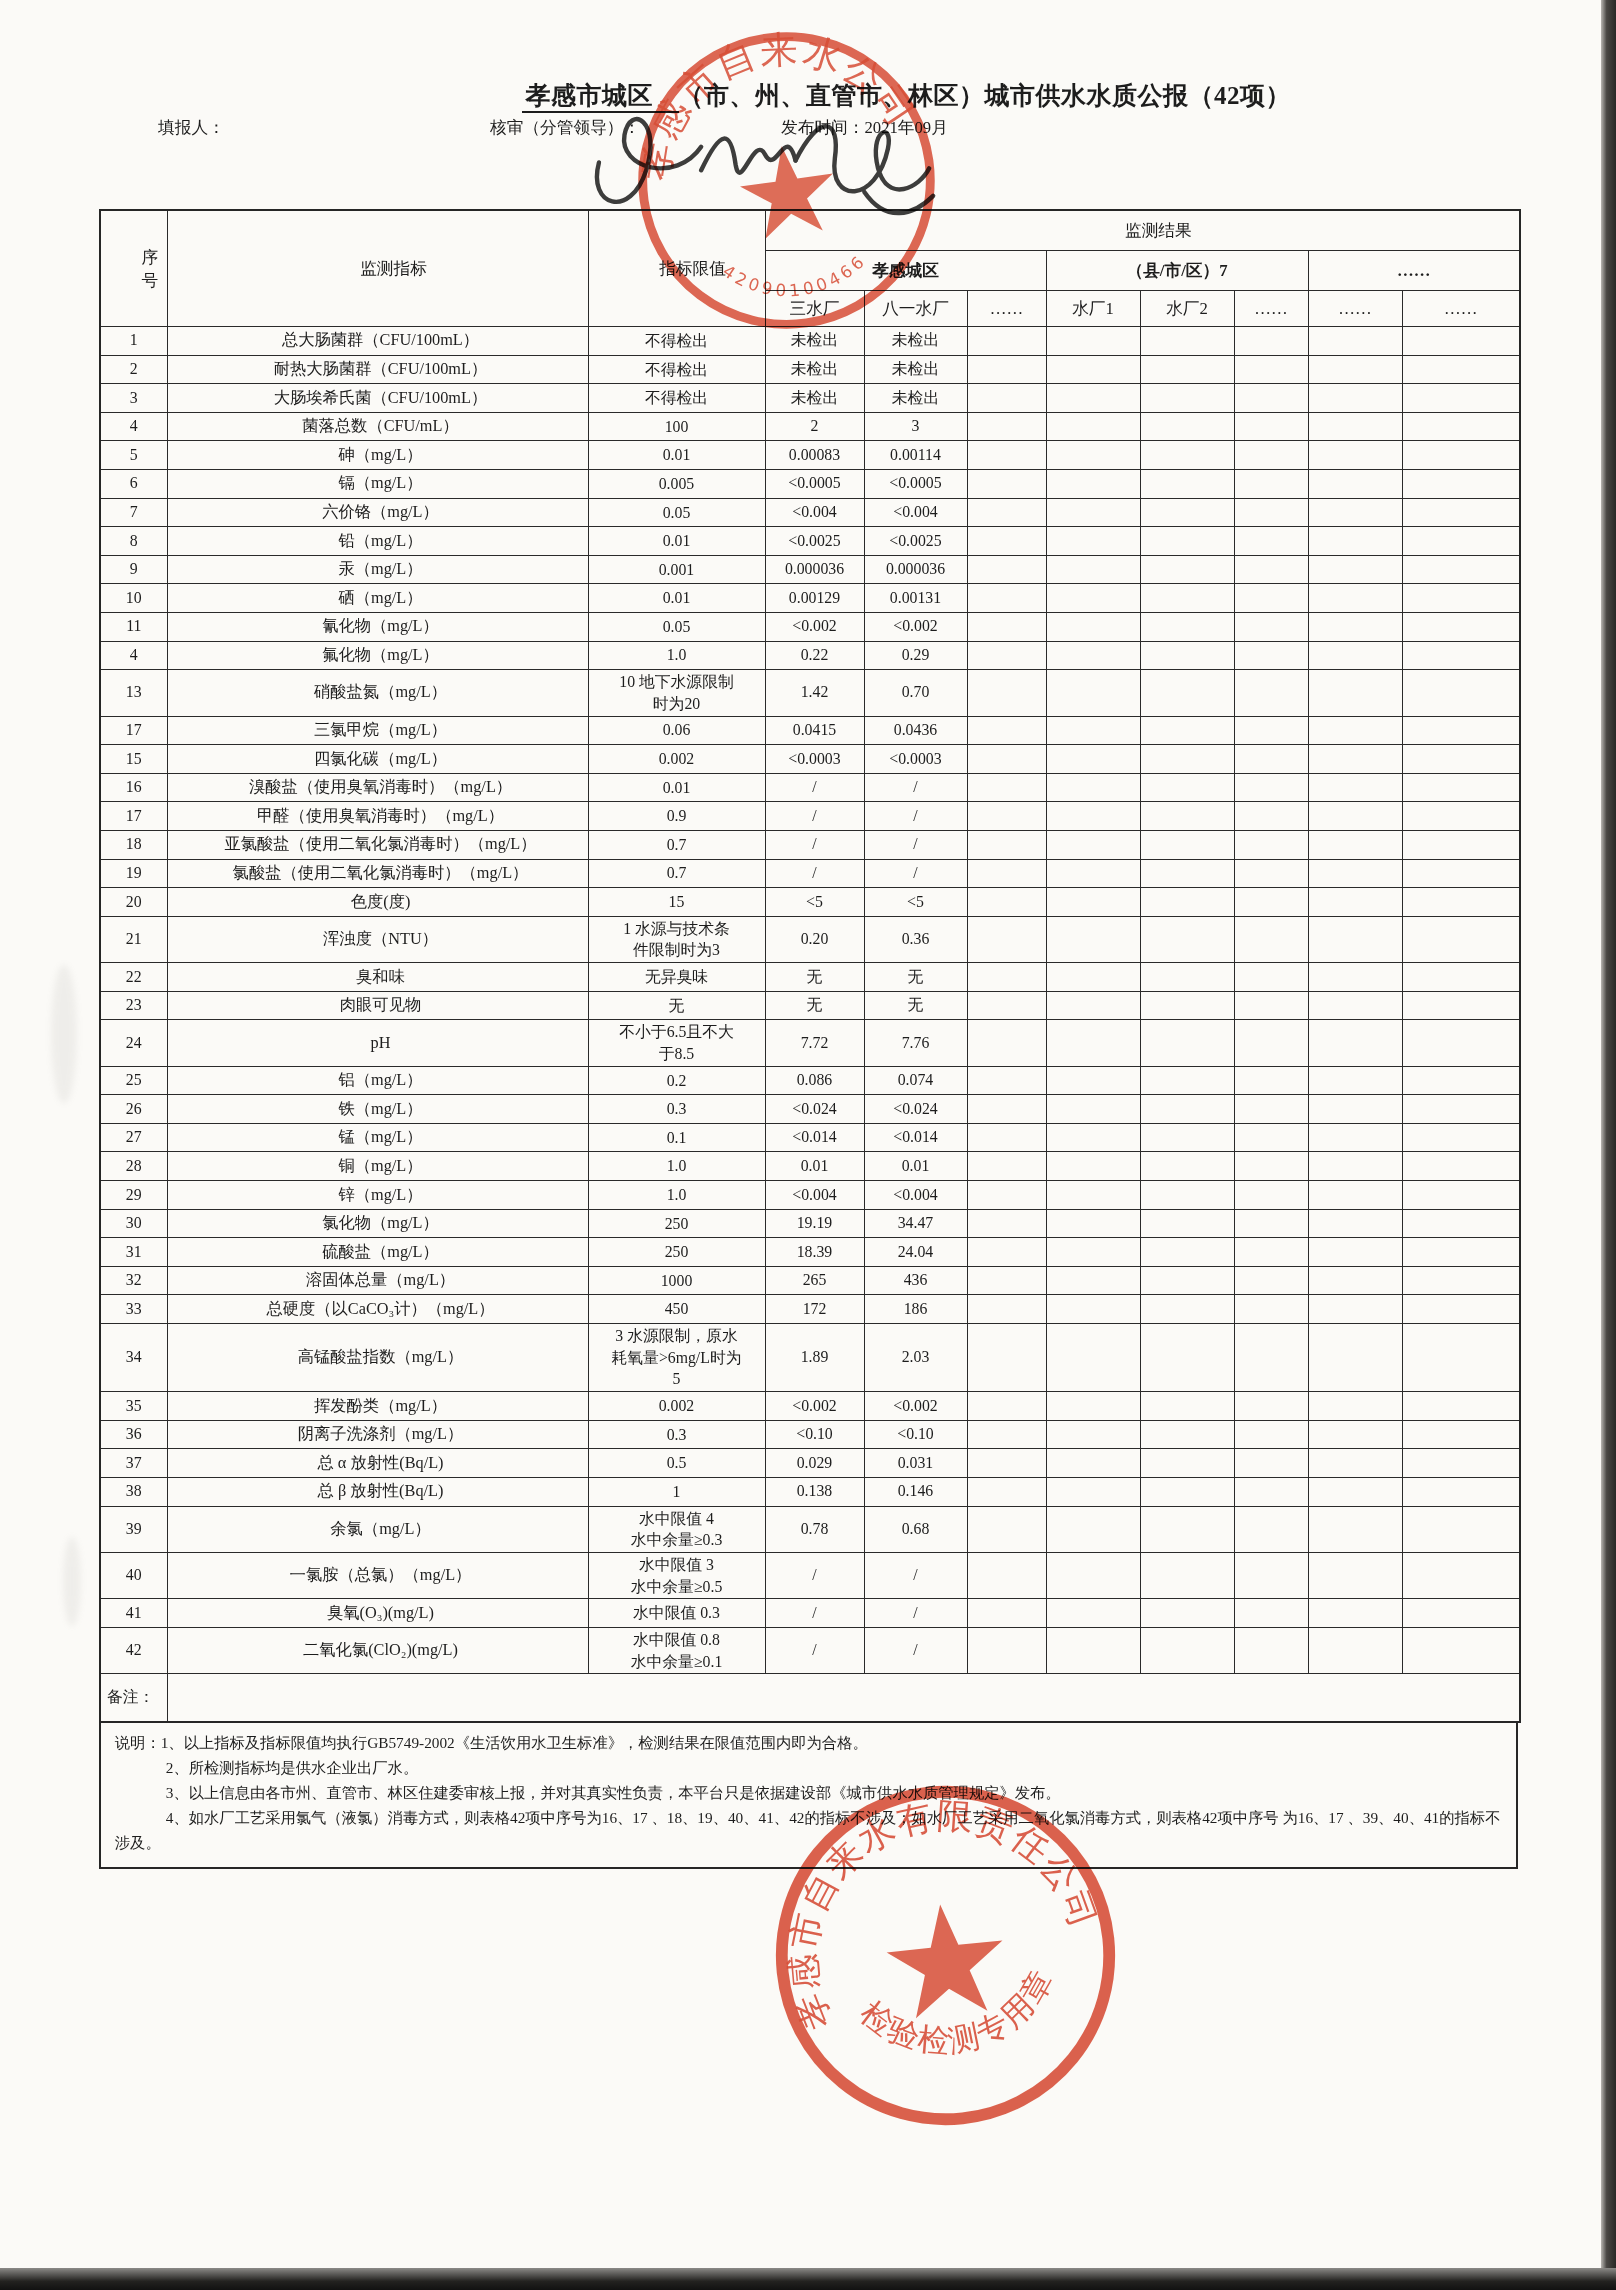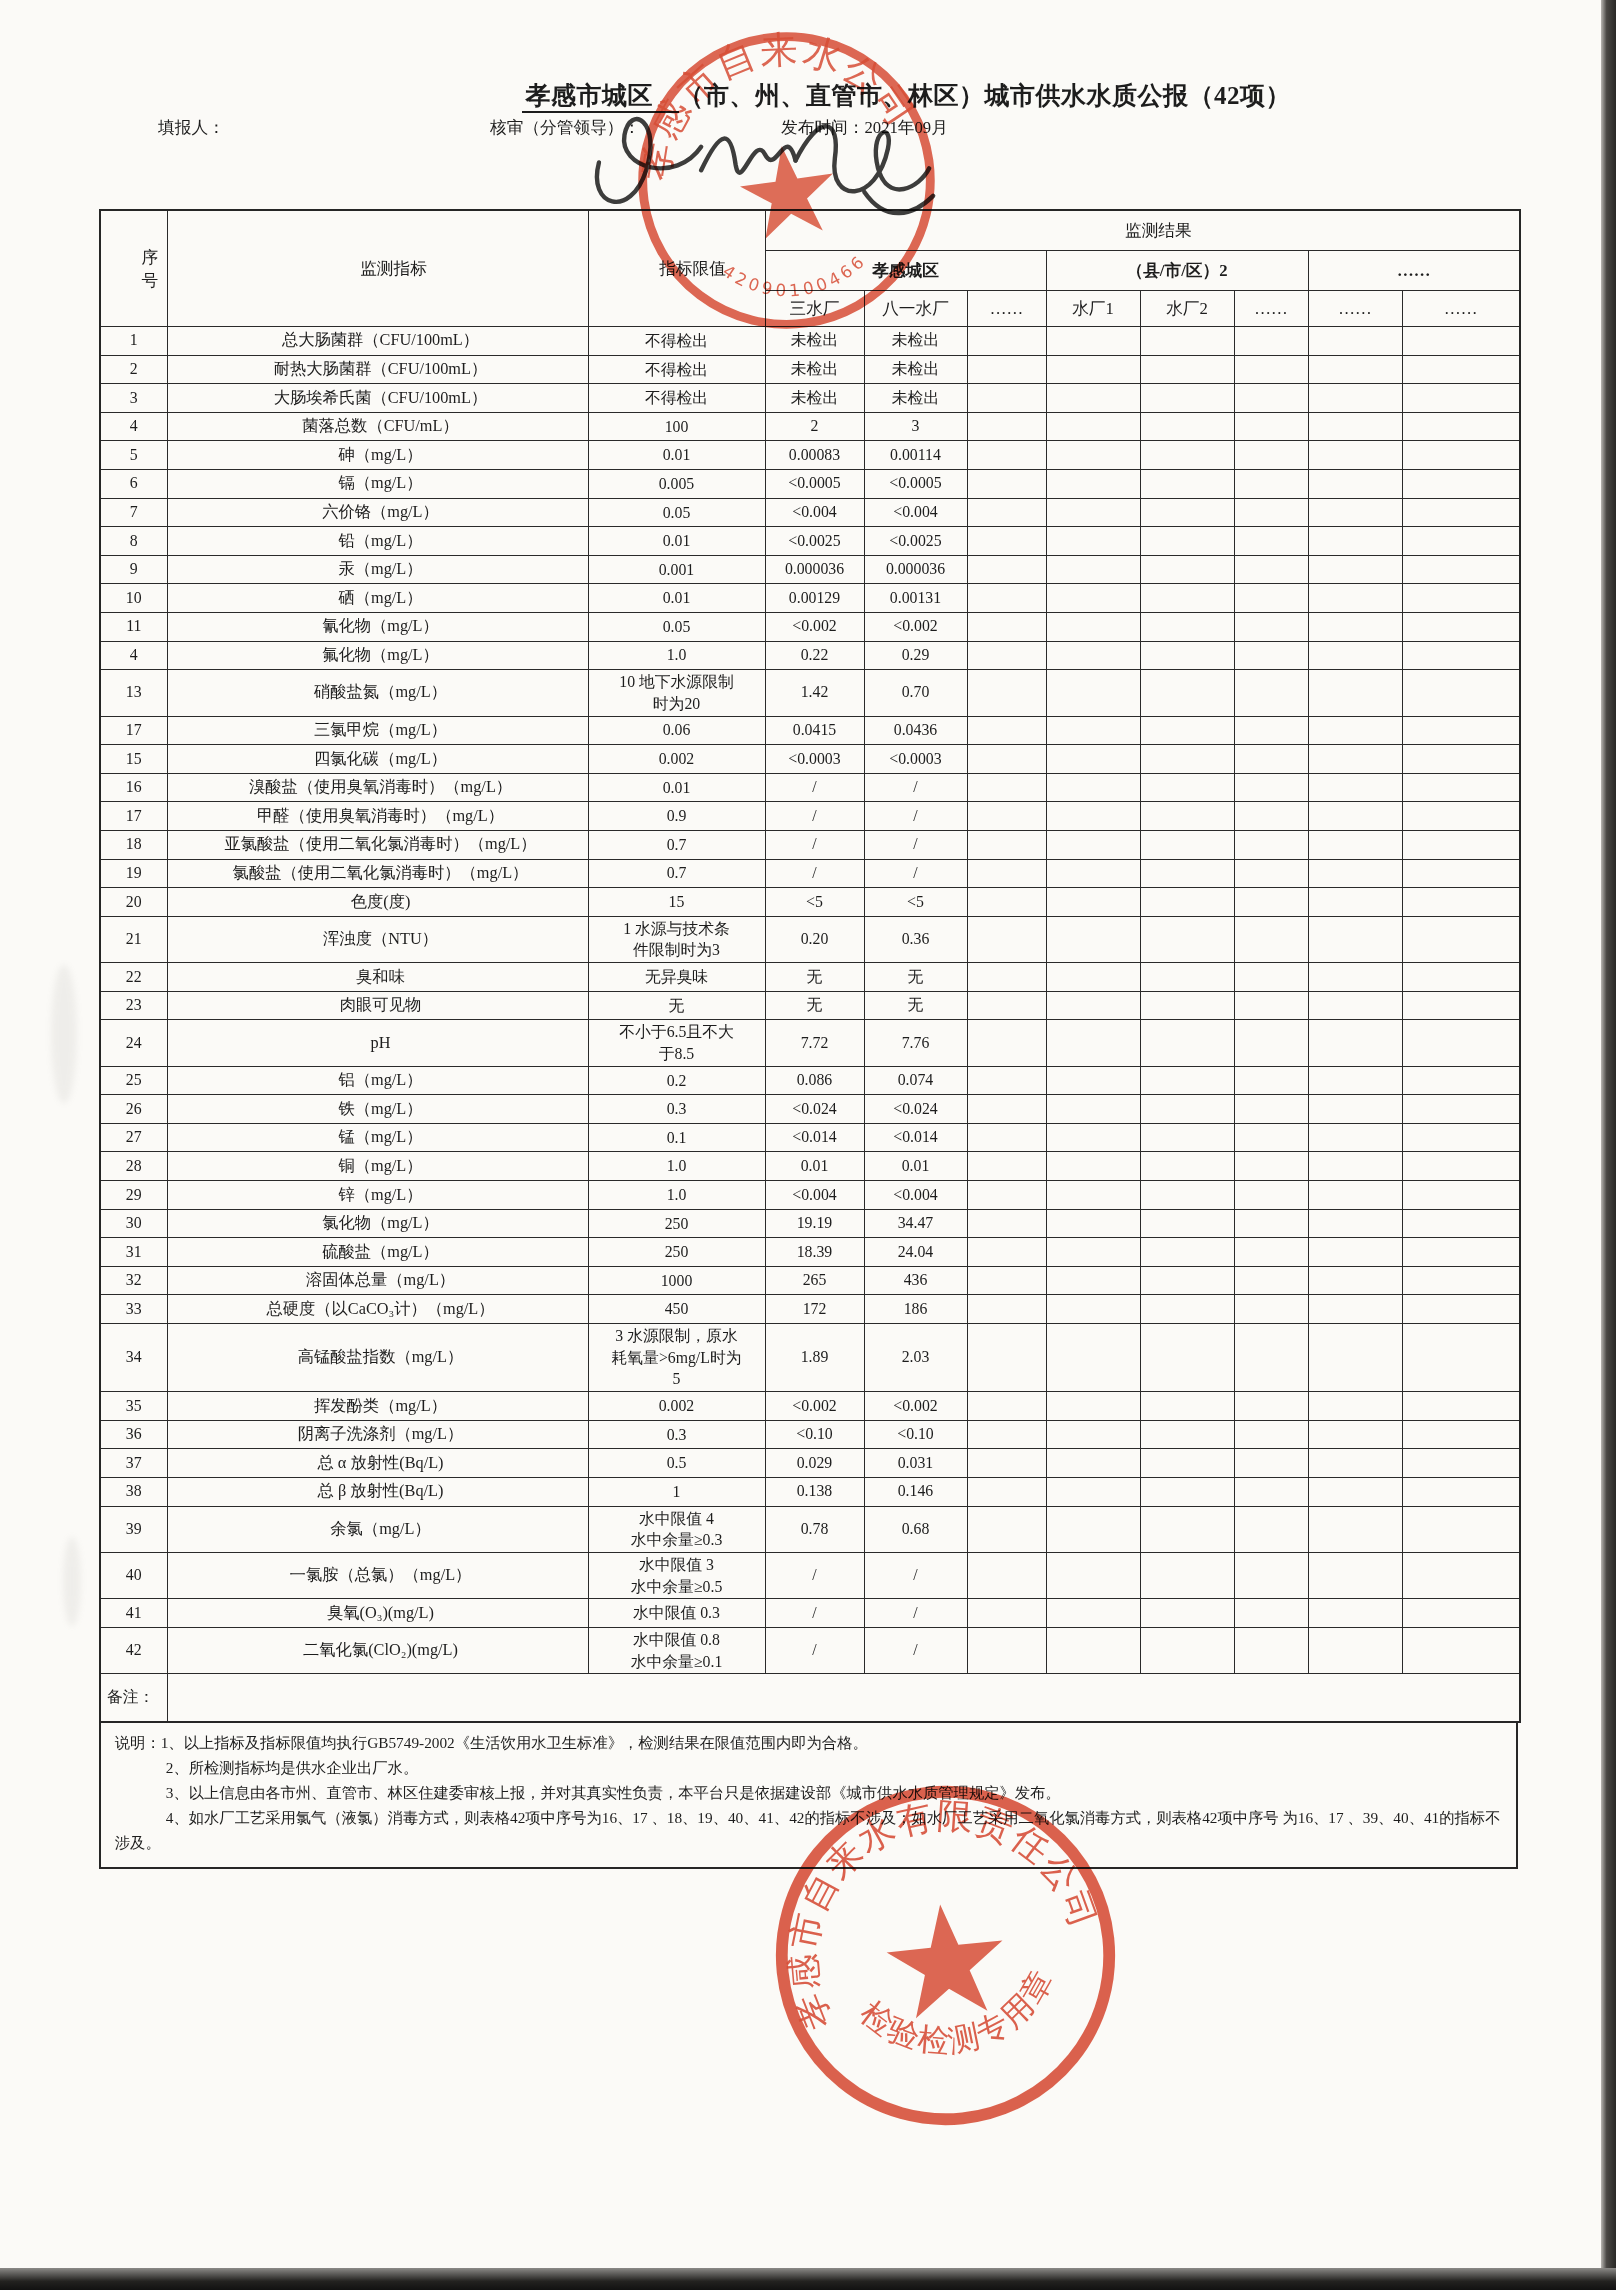--- a/index.html
+++ b/index.html
@@ -81,21 +81,21 @@
       </colgroup>
       <thead>
         <tr class="h1">
           <th rowspan="3">序号</th>
           <th rowspan="3">监测指标</th>
           <th rowspan="3">指标限值</th>
           <th colspan="8">监测结果</th>
         </tr>
         <tr class="h2">
           <th colspan="3">孝感城区</th>
-          <th colspan="3">（县/市/区）2</th>
+          <th colspan="3">（县/市/区）7</th>
           <th colspan="2">……</th>
         </tr>
         <tr class="h3">
           <th>三水厂</th>
           <th>八一水厂</th>
           <th>……</th>
           <th>水厂1</th>
           <th>水厂2</th>
           <th>……</th>
           <th>……</th>

